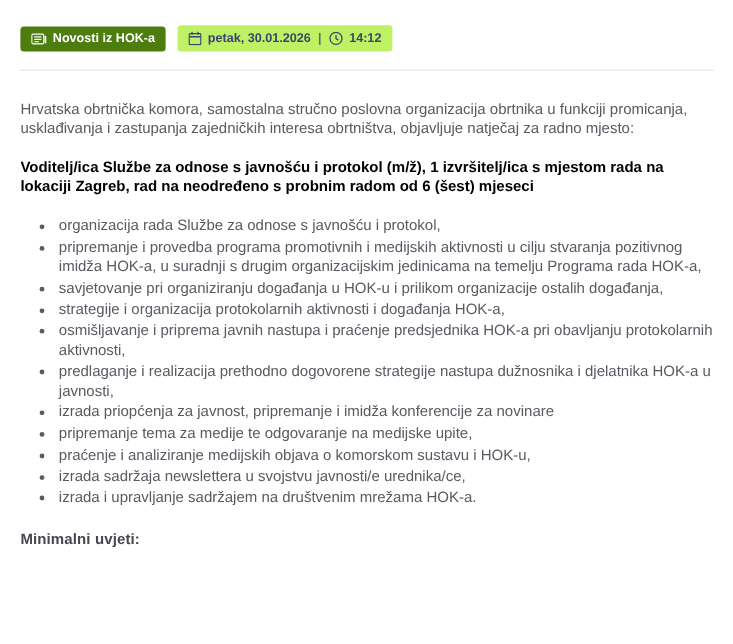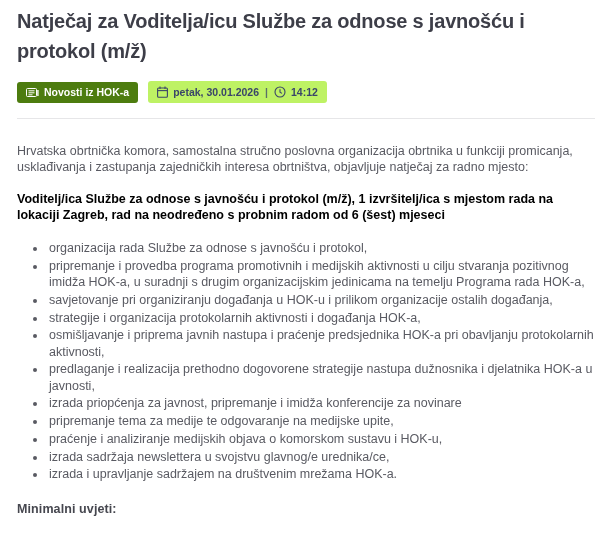--- a/index.html
+++ b/index.html
@@ -56,21 +56,20 @@
   }
   ul.bullets { margin: 0 0 18px 0; padding-left: 30px; max-width: 578px; }
   ul.bullets li { margin-bottom: 1.5px; padding-left: 2px; }
   ul.bullets li::marker { color: #595a62; }
 </style>
 </head>
 <body>
 
 <div class="page">
 
-  <h1 class="title">Natječaj za Voditelja/icu Službe za odnose s javnošću i protokol (m/ž)</h1>
 
   <div class="meta-row">
 
     <span class="badge badge-category">
       <span class="icon">
         <svg width="13" height="11" viewBox="0 0 13 11" fill="none">
           <rect x="0.5" y="1.5" width="10" height="8" rx="1" stroke="#ffffff" stroke-width="1"></rect>
           <line x1="2.5" y1="3.8" x2="8.5" y2="3.8" stroke="#ffffff" stroke-width="1"></line>
           <line x1="2.5" y1="5.8" x2="8.5" y2="5.8" stroke="#ffffff" stroke-width="1"></line>
           <line x1="2.5" y1="7.8" x2="6.5" y2="7.8" stroke="#ffffff" stroke-width="1"></line>
@@ -113,21 +112,21 @@
     <ul class="bullets">
       <li>organizacija rada Službe za odnose s javnošću i protokol,</li>
       <li>pripremanje i provedba programa promotivnih i medijskih aktivnosti u cilju stvaranja pozitivnog imidža HOK-a, u suradnji s drugim organizacijskim jedinicama na temelju Programa rada HOK-a,</li>
       <li>savjetovanje pri organiziranju događanja u HOK-u i prilikom organizacije ostalih događanja,</li>
       <li>strategije i organizacija protokolarnih aktivnosti i događanja HOK-a,</li>
       <li>osmišljavanje i priprema javnih nastupa i praćenje predsjednika HOK-a pri obavljanju protokolarnih aktivnosti,</li>
       <li>predlaganje i realizacija prethodno dogovorene strategije nastupa dužnosnika i djelatnika HOK-a u javnosti,</li>
       <li>izrada priopćenja za javnost, pripremanje i imidža konferencije za novinare</li>
       <li>pripremanje tema za medije te odgovaranje na medijske upite,</li>
       <li>praćenje i analiziranje medijskih objava o komorskom sustavu i HOK-u,</li>
-      <li>izrada sadržaja newslettera u svojstvu glavnog/e urednika/ce,</li>
+      <li>izrada sadržaja newslettera u svojstvu javnosti/e urednika/ce,</li>
       <li>izrada i upravljanje sadržajem na društvenim mrežama HOK-a.</li>
     </ul>
 
     <h3 class="section-heading">Minimalni uvjeti:</h3>
 
   </div>
 
 </div>
 
 </body></html>

